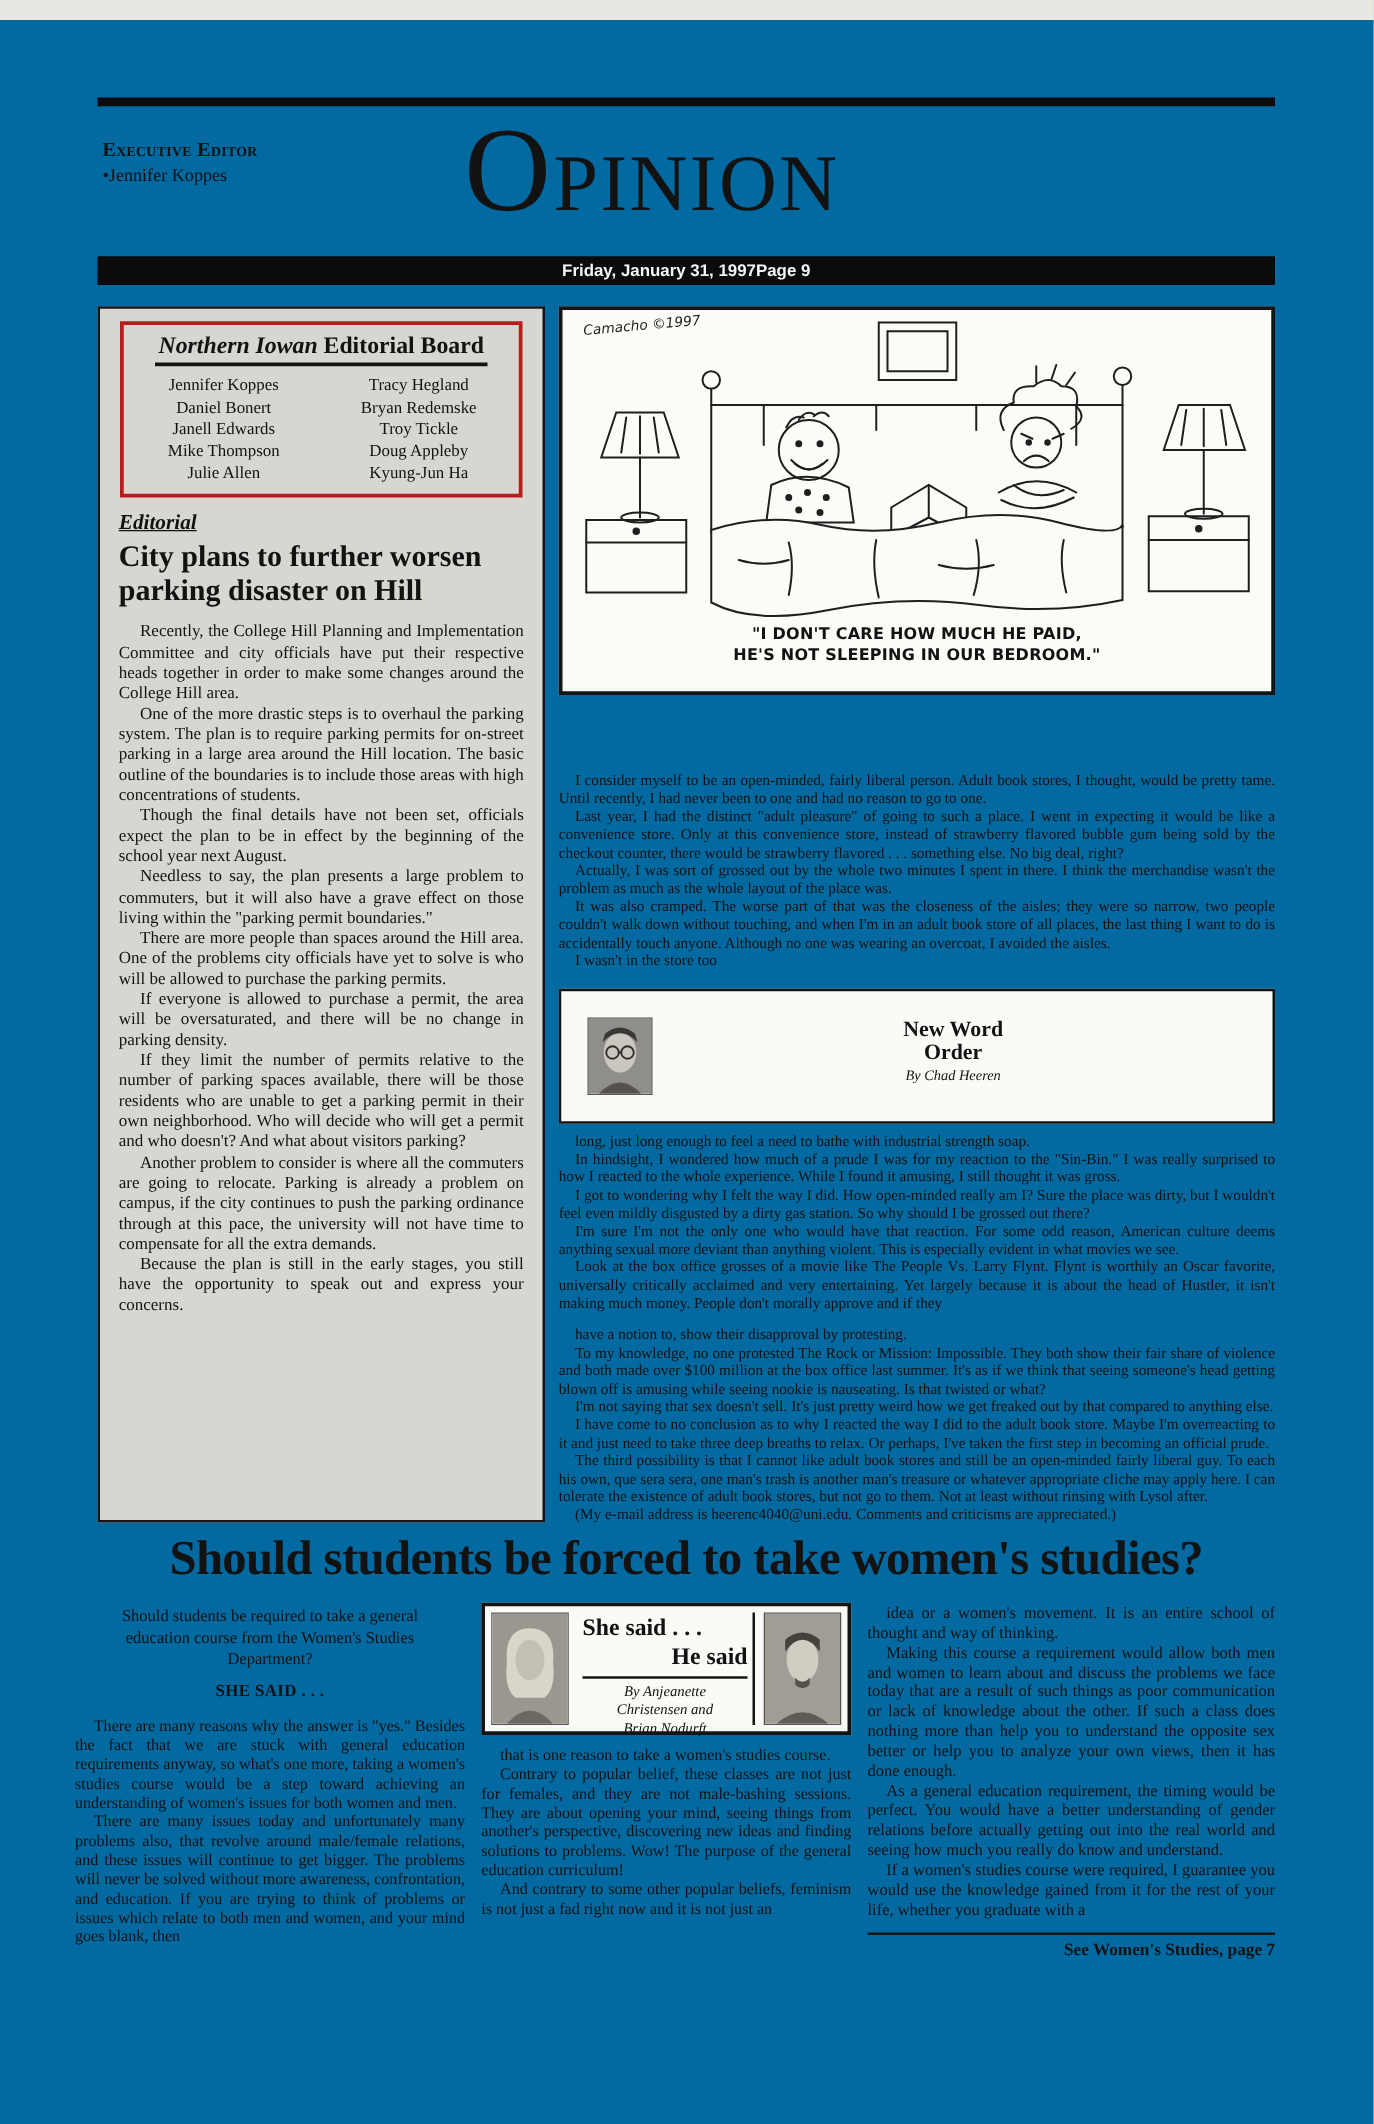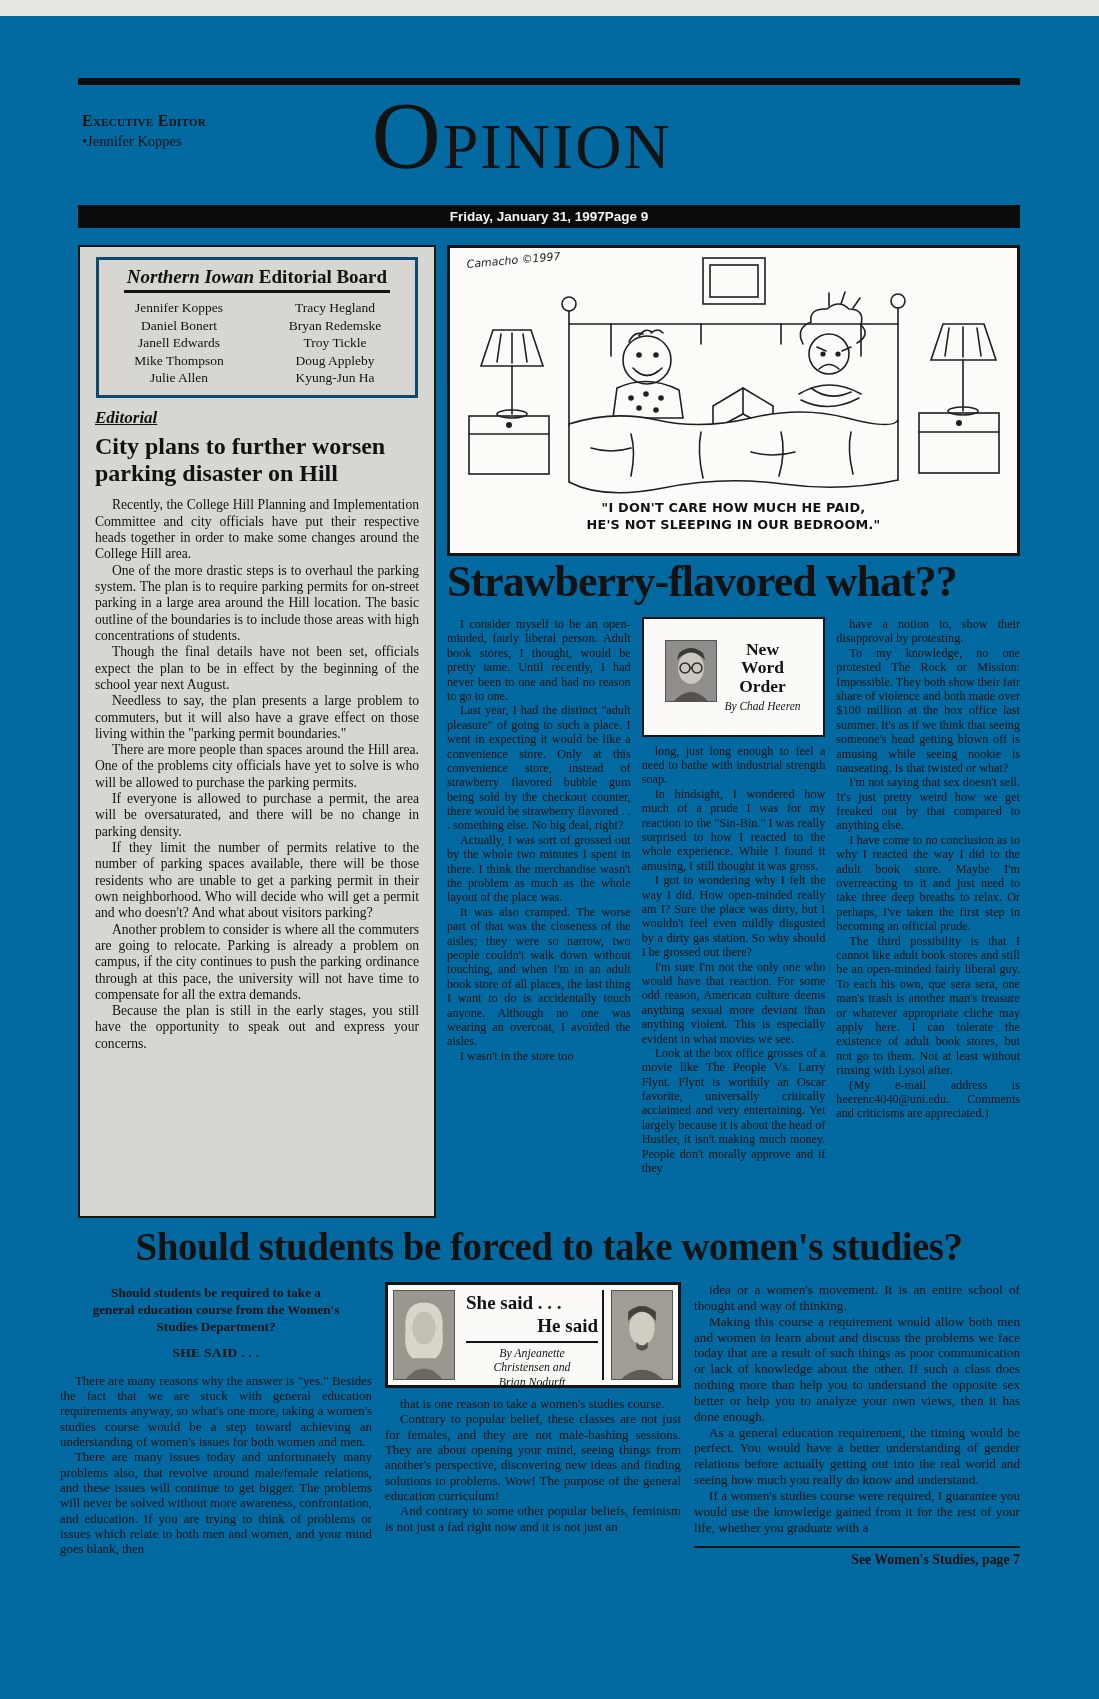--- a/index.html
+++ b/index.html
@@ -17,52 +17,52 @@
     font-size:64px; letter-spacing:2px; line-height:1; transform:translateX(-28px); }
   .opinion-title::first-letter { font-size:96px; }
 
   .dateline-bar { position:absolute; left:78px; width:942px; top:189px; height:23px; background:#0b0b0b; color:#f4f4f4;
     display:flex; justify-content:center; align-items:center; padding:0 10px;
     font-family:"Liberation Sans", sans-serif; font-weight:bold; font-size:13.5px; }
 
   
   .ed-col { position:absolute; left:78px; top:229px; width:358px; min-height:973px; background:#d8d6d1;
     border:2px solid #161616; padding:8px 15px 12px; }
-  .board-box { border:3px solid #0c4a6e; margin:2px 1px 10px; padding:6px 2px 8px; text-align:center; }
+  .board-box { border:3px solid #b91c1c; margin:2px 1px 10px; padding:6px 2px 8px; text-align:center; }
   .board-title { font-size:19px; font-weight:bold; display:inline-block; border-bottom:3px solid #141414; padding:0 3px 2px; margin-bottom:6px; white-space:nowrap; }
   .board-title .ital { font-style:italic; }
   .board-names { display:flex; }
   .board-names > div { flex:1; font-size:13.5px; line-height:1.3; }
   .ed-label { font-style:italic; font-weight:bold; font-size:17px; text-decoration:underline; margin:4px 0 5px; }
   .ed-headline { font-size:24px; line-height:1.14; font-weight:bold; margin:0 0 10px; }
   .ed-body { font-size:13.6px; line-height:1.2; text-align:justify; }
   .ed-body p { text-indent:17px; }
 
   
   .cartoon-box { position:absolute; left:447px; top:229px; width:573px; height:311px; border:3px solid #141414; background:#fcfbf7; overflow:hidden; }
   .cartoon-svg { display:block; margin:0 auto; }
   .cartoon-caption { text-align:center; font-family:"DejaVu Sans", sans-serif; font-weight:bold; font-size:12.8px; line-height:1.3; letter-spacing:0.2px; }
 
   
   .straw-headline { position:absolute; left:447px; top:544px; width:573px; font-size:44px; font-weight:bold; letter-spacing:-1px; line-height:1; white-space:nowrap; }
-  .straw-cols { position:absolute; left:447px; top:601px; width:573px; height:606px; display:flex; gap:11px; overflow:hidden; }
+  .straw-cols { position:absolute; left:447px; top:601px; width:573px; height:606px; display:flex; gap:11px; overflow:hidden;flex-direction:column; }
   .straw-col { flex:1; font-size:12.2px; line-height:1.18; text-align:justify; }
   .straw-col p { text-indent:13px; }
   .nwo-box { border:2px solid #141414; background:#fbfaf6; display:flex; gap:6px; padding:21px; margin:0 0 7px; }
   .nwo-photo { width:52px; height:62px; flex:0 0 auto; border:1px solid #555; }
   .nwo-photo svg { display:block; }
   .nwo-text { flex:1; text-align:center; }
   .nwo-title { font-size:17.5px; font-weight:bold; line-height:1.05; }
   .nwo-by { font-style:italic; font-size:11.5px; margin-top:5px; }
 
   
   .ws-headline { position:absolute; left:60px; top:1211px; width:978px; text-align:center; font-size:39px; font-weight:bold; letter-spacing:-0.5px; line-height:1; }
   .ws-cols { position:absolute; left:60px; top:1266px; width:960px; height:428px; display:flex; gap:13px; overflow:hidden; }
   .ws-col1 { width:312px; flex:0 0 auto; font-size:12.9px; line-height:1.19; text-align:justify; }
-  .ws-intro { font-weight:bold; text-align:center; font-size:13.2px; width:252px; margin:2px auto 10px; line-height:1.3; }
+  .ws-intro { font-weight:normal; text-align:center; font-size:13.2px; width:252px; margin:2px auto 10px; line-height:1.3; }
   .ws-shesaid { font-weight:bold; text-align:center; margin:0 0 12px; font-size:13.5px; letter-spacing:0.3px; }
   .ws-cols p { text-indent:15px; }
   .ws-col2 { width:296px; flex:0 0 auto; font-size:12.9px; line-height:1.19; text-align:justify; }
   .saidbox { border:3px solid #141414; background:#fbfaf6; display:flex; align-items:stretch; padding:5px; gap:7px; margin:0 0 9px; height:106px; }
   .said-photo { width:62px; flex:0 0 auto; border:1px solid #555; }
   .said-photo svg { display:block; width:100%; height:100%; }
   .said-mid { flex:1; padding:2px 4px; display:flex; flex-direction:column; border-right:2px solid #141414; }
   .said-she { font-size:19px; font-weight:bold; text-align:left; }
   .said-he { font-size:19px; font-weight:bold; text-align:right; }
   .said-rule { border-top:2px solid #141414; margin:4px 0 3px; }
@@ -203,21 +203,20 @@
         <path d="M400 184 q-4 18 2 42"></path>
         <path d="M140 200 q20 6 40 0 M300 204 q22 6 44 0"></path>
       </g>
     </svg>
     <figcaption class="cartoon-caption">
       <div>"I DON'T CARE HOW MUCH HE PAID,</div>
       <div>HE'S NOT SLEEPING IN OUR BEDROOM."</div>
     </figcaption>
   </figure>
 
-  <h2 class="straw-headline">Strawberry-flavored what??</h2>
 
   <div class="straw-cols">
     <div class="straw-col">
       <p>I consider myself to be an open-minded, fairly liberal person. Adult book stores, I thought, would be pretty tame. Until recently, I had never been to one and had no reason to go to one.</p>
       <p>Last year, I had the distinct "adult pleasure" of going to such a place. I went in expecting it would be like a convenience store. Only at this convenience store, instead of strawberry flavored bubble gum being sold by the checkout counter, there would be strawberry flavored . . . something else. No big deal, right?</p>
       <p>Actually, I was sort of grossed out by the whole two minutes I spent in there. I think the merchandise wasn't the problem as much as the whole layout of the place was.</p>
       <p>It was also cramped. The worse part of that was the closeness of the aisles; they were so narrow, two people couldn't walk down without touching, and when I'm in an adult book store of all places, the last thing I want to do is accidentally touch anyone. Although no one was wearing an overcoat, I avoided the aisles.</p>
       <p>I wasn't in the store too</p>
     </div>
     <div class="straw-col">

